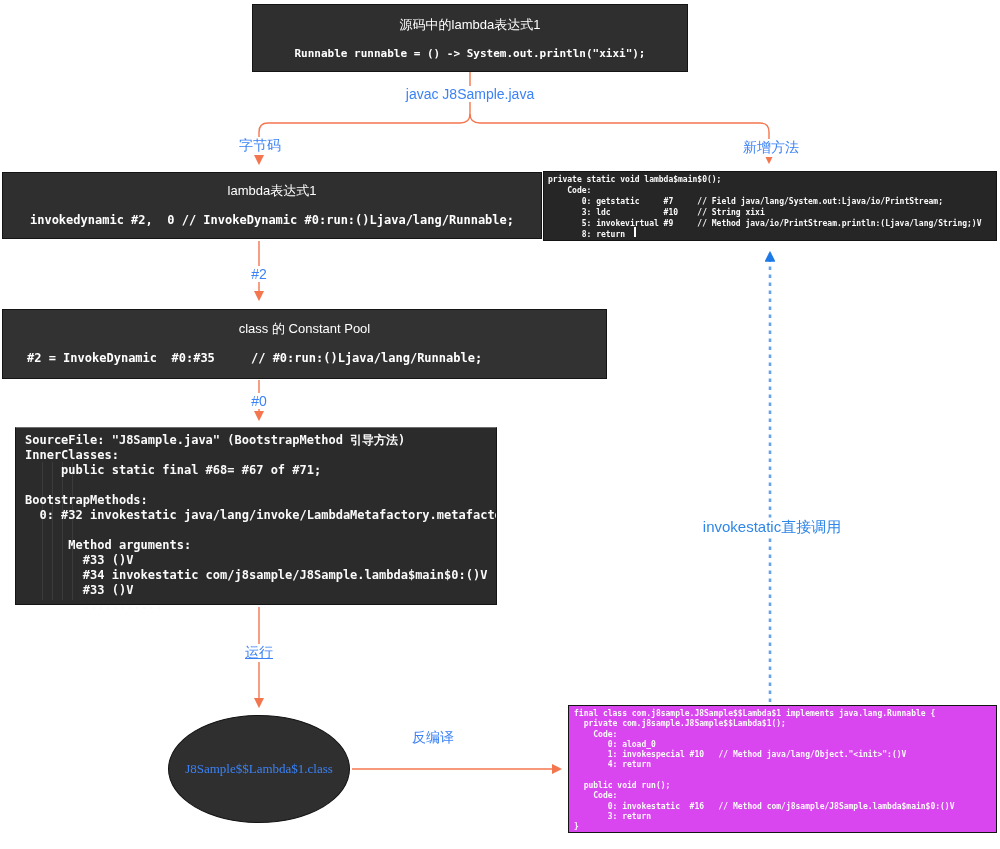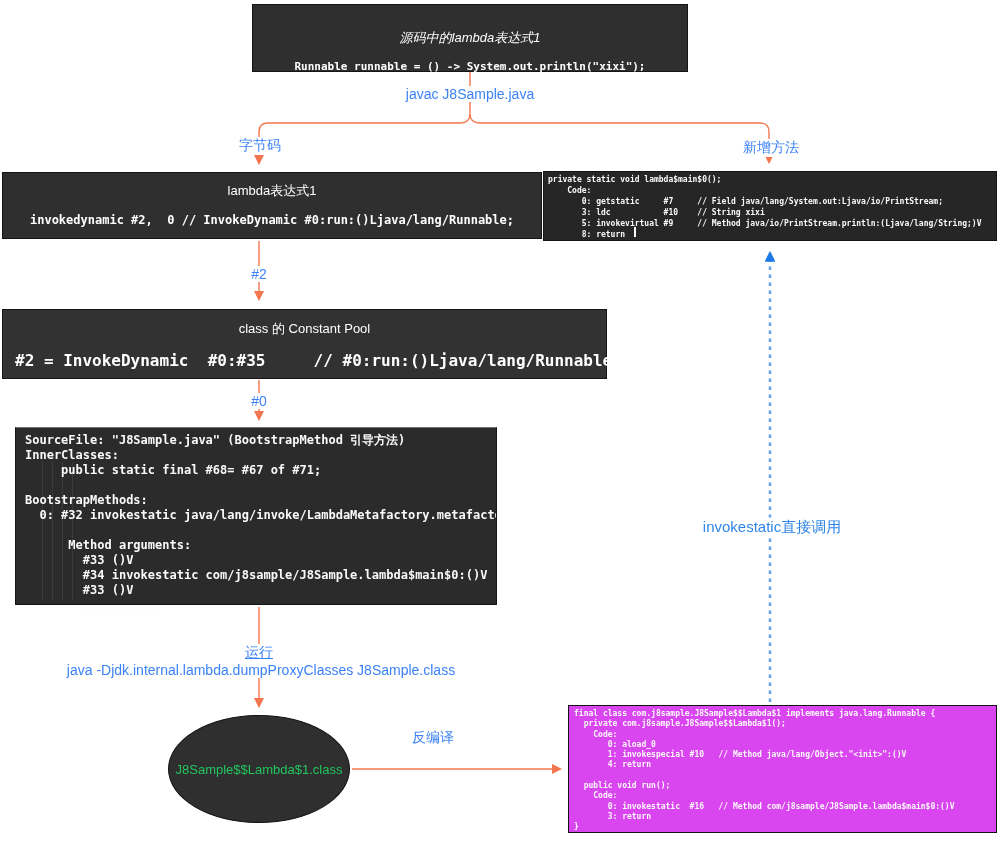--- a/index.html
+++ b/index.html
@@ -6,39 +6,39 @@
   #canvas{position:relative;width:1000px;height:849px;background:#ffffff;overflow:hidden;
           font-family:"Liberation Sans",sans-serif;}
   .code-box{position:absolute;background:#2f2f2f;border:1px solid #141414;color:#ffffff;
             box-sizing:border-box;}
   .box-title{text-align:center;font-family:"Liberation Sans",sans-serif;font-size:13px;color:#ffffff;}
   .box-code{font-family:"DejaVu Sans Mono",monospace;font-weight:bold;white-space:pre;color:#ffffff;}
   .center-code{text-align:center;}
   pre.box-pre{margin:0;font-family:"DejaVu Sans Mono",monospace;font-weight:bold;white-space:pre;
               color:#fafafa;overflow:hidden;}
   #box-source{left:252px;top:4px;width:436px;height:68px;}
-  #box-source .box-title{padding-top:24px;font-style:italic;}
+  #box-source .box-title{padding-top:11px;}
   #box-source .box-code{margin-top:13px;font-size:11px;}
   #box-bytecode{left:2px;top:172px;width:540px;height:67px;}
   #box-bytecode .box-title{padding-top:9px;}
   #box-bytecode .box-code{margin-top:13px;font-size:12px;text-align:center;}
   #box-constant-pool{left:2px;top:309px;width:605px;height:70px;background:#323232;}
   #box-constant-pool .box-title{padding-top:10px;}
-  #box-constant-pool .box-code{margin-top:13px;font-size:16px;padding-left:12px;}
+  #box-constant-pool .box-code{margin-top:13px;font-size:12px;padding-left:24px;}
   #box-bootstrap{left:15px;top:427px;width:482px;height:178px;background:#2b2b2b;border-top:1px solid #6e6e6e;}
   #box-bootstrap pre{font-size:12px;line-height:15px;padding:5px 0 0 9px;font-weight:bold;}
   .indent-guide{position:absolute;width:1px;background:rgba(255,255,255,0.08);top:34px;height:138px;}
   #box-lambda-method{left:543px;top:171px;width:454px;height:70px;background:#262626;}
   #box-lambda-method pre{font-size:8px;line-height:10.9px;padding:3px 0 0 4px;}
   #box-decompiled{left:568px;top:705px;width:429px;height:128px;background:#d946ef;}
   #box-decompiled pre{font-size:8px;line-height:10.3px;padding:3px 0 0 5px;}
   #proxy-ellipse{position:absolute;left:168px;top:715px;width:182px;height:108px;border-radius:50%;
                  background:#2f2f2f;border:1px solid #141414;display:flex;align-items:center;
                  justify-content:center;box-sizing:border-box;}
-  #proxy-ellipse span{color:#22c55e;font-size:13px;font-family:Liberation Sans, sans-serif;}
+  #proxy-ellipse span{color:#3b82f6;font-size:13px;font-family:Liberation Serif, serif;}
   #arrow-layer{position:absolute;left:0;top:0;width:1000px;height:849px;pointer-events:none;}
   .edge-label{position:absolute;transform:translate(-50%,-50%);background:#ffffff;
               font-size:14px;white-space:nowrap;padding:0 3px;z-index:5;}
   .orange-label{color:#3b82f6;}
   .blue-label{color:#2e86e8;font-size:15px;}
   #text-cursor{position:absolute;left:634px;top:227px;width:1.5px;height:10px;background:#ffffff;z-index:4;}
 </style>
 </head>
 <body>
 
@@ -133,17 +133,16 @@
 
     <path d="M770,702 L770,253" stroke="#66a3ec" stroke-width="2.6" stroke-dasharray="3.5,4.5" fill="none" marker-end="url(#ah-blue)"></path>
   </svg>
 
   <div class="edge-label orange-label" style="left:470px;top:94px;">javac J8Sample.java</div>
   <div class="edge-label orange-label" style="left:260px;top:146px;">字节码</div>
   <div class="edge-label orange-label" style="left:771px;top:148px;">新增方法</div>
   <div class="edge-label orange-label" style="left:259px;top:274px;">#2</div>
   <div class="edge-label orange-label" style="left:259px;top:401px;">#0</div>
   <div class="edge-label orange-label" style="left:259px;top:653px;text-decoration:underline;">运行</div>
-  <div class="edge-label orange-label" style="left:261px;top:670px;">java -Djdk.internal.lambda.dumpProxyClasses J8Sample.class</div>
   <div class="edge-label orange-label" style="left:433px;top:738px;">反编译</div>
   <div class="edge-label blue-label" style="left:772px;top:527px;">invokestatic直接调用</div>
 
 </div>
 
 </body></html>

